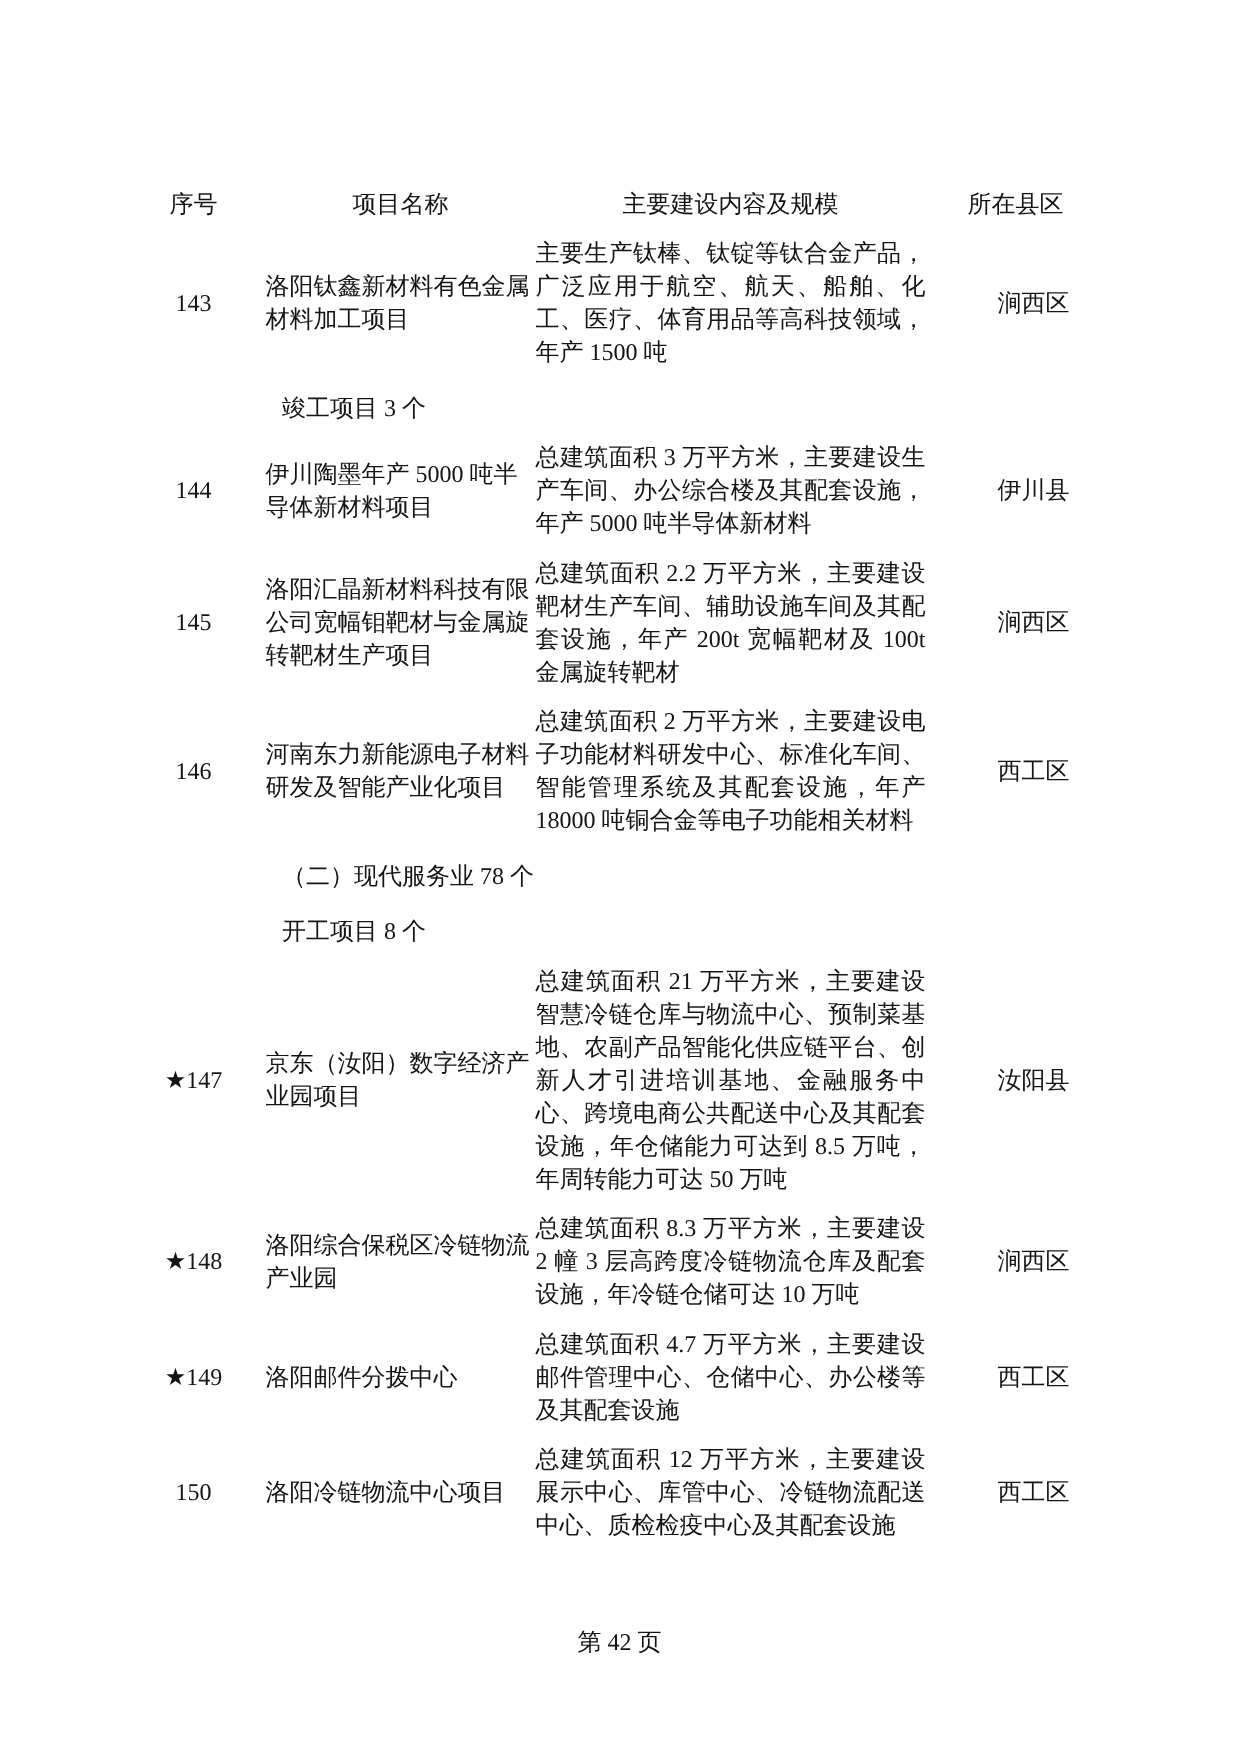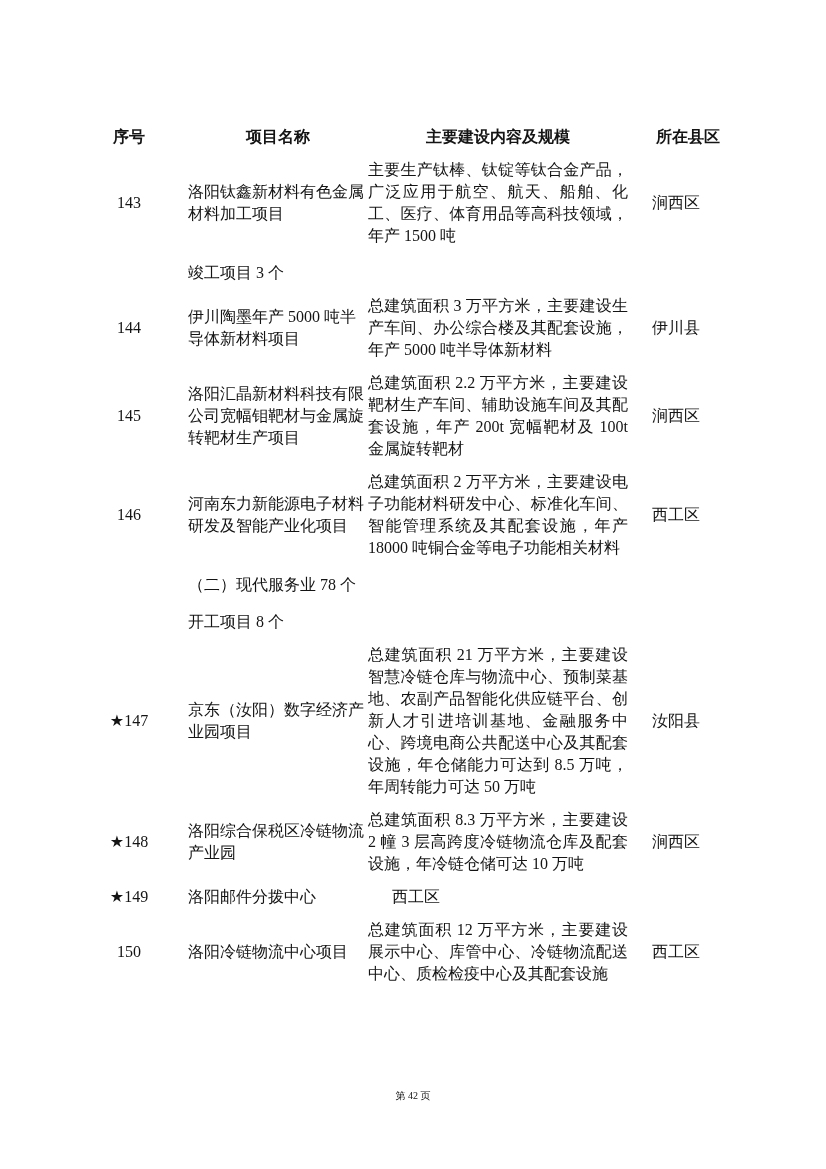--- a/index.html
+++ b/index.html
@@ -24,60 +24,59 @@
     top: 126px;
     width: 648px;
   }
   .trow {
     display: flex;
     align-items: center;
     margin-top: 11px;
   }
   .trow.thead {
     margin-top: 0;
-    font-weight: bold;
   }
   .c-num {
     flex: none;
     width: 58px;
     text-align: center;
     white-space: nowrap;
   }
   .c-name {
     flex: none;
     width: 180px;
-    margin-left: 30px;
+    margin-left: 19px;
     text-align: left;
   }
   .c-desc {
     flex: none;
     width: 260px;
     text-align: justify;
   }
   .c-county {
     flex: none;
     width: 72px;
     margin-left: 24px;
-    text-align: left;
+    text-align: right;
     white-space: nowrap;
   }
   .thead .c-name, .thead .c-desc, .thead .c-county {
     text-align: center;
   }
   .sec-heading {
     font-weight: normal;
     margin: 15px 0 0 88px;
   }
   .page-footer {
     position: absolute;
     left: 0;
     top: 1085px;
     width: 826px;
     text-align: center;
-    font-size: 10px;
+    font-size: 16px;
   }
 </style>
 </head>
 <body>
 
 <div class="page">
   <div class="content">
 
     <div class="trow thead">
       <div class="c-num">序号</div>
@@ -129,20 +128,21 @@
     <div class="trow">
       <div class="c-num">★148</div>
       <div class="c-name">洛阳综合保税区冷链物流产业园</div>
       <div class="c-desc">总建筑面积 8.3 万平方米，主要建设 2 幢 3 层高跨度冷链物流仓库及配套设施，年冷链仓储可达 10 万吨</div>
       <div class="c-county">涧西区</div>
     </div>
 
     <div class="trow">
       <div class="c-num">★149</div>
       <div class="c-name">洛阳邮件分拨中心</div>
+      <div class="c-desc">总建筑面积 4.7 万平方米，主要建设邮件管理中心、仓储中心、办公楼等及其配套设施</div>
       <div class="c-county">西工区</div>
     </div>
 
     <div class="trow">
       <div class="c-num">150</div>
       <div class="c-name">洛阳冷链物流中心项目</div>
       <div class="c-desc">总建筑面积 12 万平方米，主要建设展示中心、库管中心、冷链物流配送中心、质检检疫中心及其配套设施</div>
       <div class="c-county">西工区</div>
     </div>
 

